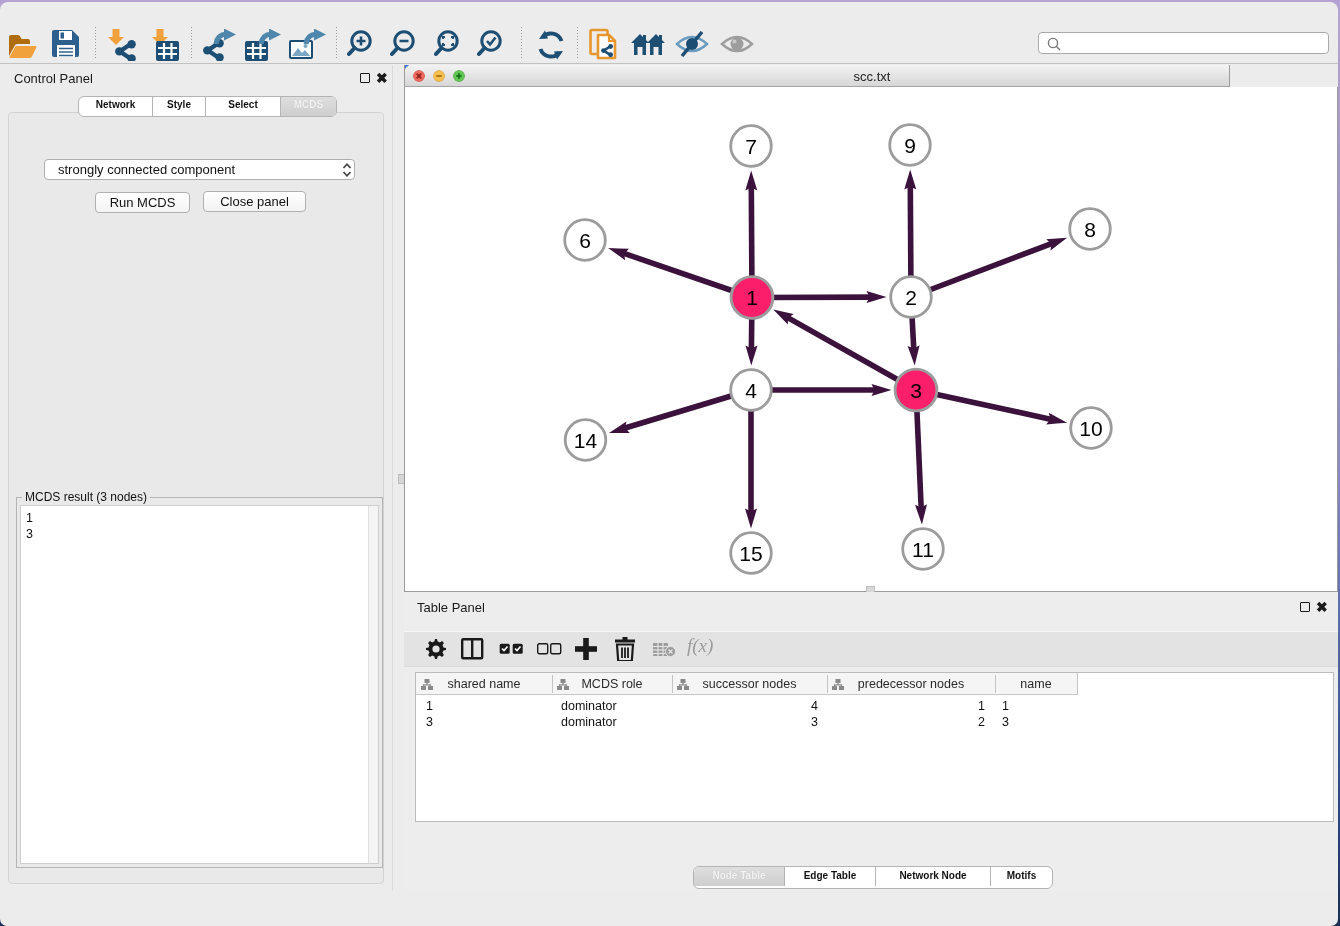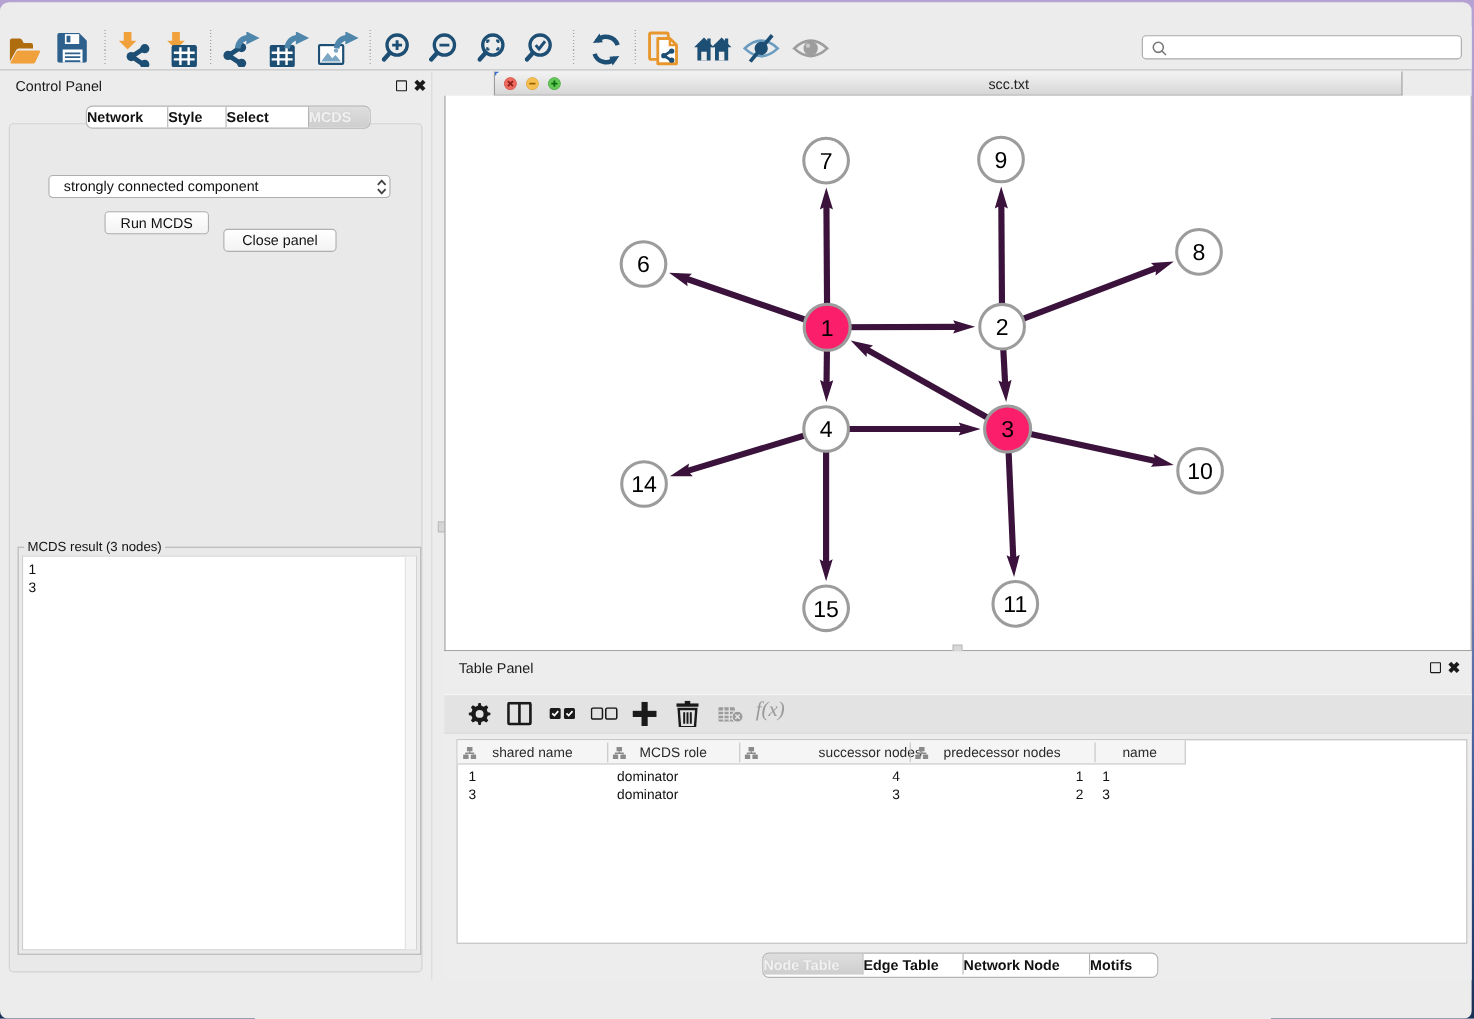--- a/index.html
+++ b/index.html
@@ -15,46 +15,46 @@
 
 .toolbar { position:absolute; left:0; top:24px; width:1338px; height:40px; background:#ececec; border-bottom:1px solid #c2c2c2; }
 .sep { position:absolute; top:3px; height:33px; width:1px; background:repeating-linear-gradient(#9a9a9a 0 1px, transparent 1px 3px); }
 .searchbox { position:absolute; left:1038px; top:8px; width:291px; height:22px; background:#fff; border:1px solid #a9a9a9; border-radius:4px; }
 
 .cp-title { position:absolute; left:14px; top:71px; font-size:13px; color:#1a1a1a; }
 .cp-float { position:absolute; left:360px; top:73px; width:10px; height:10px; border:1.5px solid #1a1a1a; border-radius:1px; }
 .cp-x { position:absolute; left:376px; top:70px; font-size:14px; font-weight:bold; color:#1a1a1a; }
 .cp-panel { position:absolute; left:8px; top:112px; width:376px; height:772px; background:#e9e9e9; border:1px solid #d2d2d2; border-radius:4px; }
 .tabs { position:absolute; left:78px; top:96px; height:21px; display:flex; border:1px solid #b4b4b4; border-radius:6px; overflow:hidden; background:#fff; }
-.tab { font-size:13px; font-weight:bold; color:#111; padding-top:2px; text-align:left; height:19px; }
+.tab { font-size:10px; font-weight:bold; color:#111; padding-top:2px; text-align:center; height:19px; }
 .tab + .tab { border-left:1px solid #b4b4b4; }
 .tab.sel { background:linear-gradient(#dedede,#cecece); color:#f2f2f2; text-shadow:0 0 1px #bdbdbd; }
 .opt-label { position:absolute; left:8px; top:137px; width:376px; text-align:center; font-size:13px; color:#111; }
 .select { position:absolute; left:44px; top:159px; width:311px; height:21px; background:#fff; border:1px solid #aeaeae; border-radius:4px; font-size:13px; color:#111; padding:2px 0 0 13px; }
 .btn { position:absolute; height:21px; background:linear-gradient(#ffffff,#f3f3f3); border:1px solid #b0b0b0; border-radius:4px; font-size:13px; color:#111; text-align:center; padding-top:2px; }
 .fieldset { position:absolute; left:16px; top:497px; width:367px; height:371px; border:1px solid #b5b5b5; }
 .legend { position:absolute; left:22px; top:490px; background:#e9e9e9; font-size:12px; color:#111; padding:0 3px; }
 .resultbox { position:absolute; left:20px; top:505px; width:359px; height:359px; background:#fff; border:1px solid #cfcfcf; font-size:12.5px; color:#111; padding:4px 0 0 5px; line-height:16px; }
 .scrolltrack { position:absolute; left:368px; top:506px; width:10px; height:357px; background:#f4f4f4; border-left:1px solid #e0e0e0; }
 
 .split-handle { position:absolute; left:398px; top:474px; width:7px; height:10px; background:#d6d6d6; border:1px solid #bdbdbd; }
 
 .net { position:absolute; left:404px; top:65px; width:934px; height:527px; }
-.net-title { position:absolute; left:0; top:0; width:826px; height:22px; background:linear-gradient(#f3f3f3,#d6d6d6); border-bottom:1px solid #a5a5a5; border-left:1px solid #9b9b9b; border-right:1px solid #9b9b9b;margin-left:45px; }
+.net-title { position:absolute; left:0; top:0; width:826px; height:22px; background:linear-gradient(#f3f3f3,#d6d6d6); border-bottom:1px solid #a5a5a5; border-left:1px solid #9b9b9b; border-right:1px solid #9b9b9b; }
 .tl { position:absolute; top:5px; width:12px; height:12px; border-radius:50%; }
 .net-name { position:absolute; left:0; top:4px; width:934px; text-align:center; font-size:13px; color:#222; }
 .canvas { position:absolute; left:0; top:22px; width:934px; height:505px; background:#fff; border-left:1px solid #9b9b9b; border-right:1px solid #9b9b9b; border-bottom:1px solid #9b9b9b; }
 .net-grip { position:absolute; left:461px; top:499px; width:9px; height:7px; background:#d8d8d8; border:1px solid #bdbdbd; }
 
 .tp { position:absolute; left:404px; top:592px; width:934px; height:299px; background:#ededed; }
 .tp-title { position:absolute; left:13px; top:8px; font-size:13px; color:#1a1a1a; }
 .tp-float { position:absolute; left:896px; top:10px; width:10px; height:10px; border:1.5px solid #1a1a1a; border-radius:1px; }
 .tp-x { position:absolute; left:912px; top:7px; font-size:14px; font-weight:bold; color:#1a1a1a; }
 .tp-toolbar { position:absolute; left:0px; top:39px; width:934px; height:36px; background:#e3e3e3; border-top:1px solid #f5f5f5; border-bottom:1px solid #dadada; }
-.tbl { position:absolute; left:11px; top:80px; width:919px; height:186px; background:#fff; border:1px solid #bcbcbc; }
+.tbl { position:absolute; left:11px; top:80px; width:919px; height:150px; background:#fff; border:1px solid #bcbcbc; }
 .thead { position:absolute; left:0; top:0; width:662px; height:22px; background:#f5f5f5; border-bottom:1px solid #c8c8c8; border-right:1px solid #c4c4c4; }
 .th { position:absolute; top:0; height:21px; font-size:12.5px; color:#2a2a2a; text-align:center; padding-top:4px; }
 .th-sep { position:absolute; top:2px; width:1px; height:18px; background:#c4c4c4; }
 .td { position:absolute; font-size:12.5px; color:#111; }
 .tabs2 { position:absolute; left:289px; top:274px; height:23px; display:flex; border:1px solid #b4b4b4; border-radius:6px; overflow:hidden; background:#fff; }
 .tabs2 .tab { padding-top:3px; }
 
 .statusbar { position:absolute; left:0; top:891px; width:1338px; height:35px; background:#ececec; border-top:1px solid #c0c0c0; }
 .listbtn { position:absolute; left:10px; top:8px; width:28px; height:20px; background:#fdfdfd; border:1px solid #b9b9b9; }
 .membtn { position:absolute; left:1255px; top:6px; width:74px; height:23px; background:linear-gradient(#fdfdfd,#f2f2f2); border:1px solid #b3b3b3; }
@@ -231,21 +231,21 @@
   <div class="tabs">
     <div class="tab" style="width:73px">Network</div>
     <div class="tab" style="width:53px">Style</div>
     <div class="tab" style="width:75px">Select</div>
     <div class="tab sel" style="width:56px">MCDS</div>
   </div>
   <div class="select">strongly connected component<svg style="position:absolute;left:297px;top:3px" width="10" height="14" viewBox="0 0 10 14">
           <path d="M1.5,5 L5,1.2 L8.5,5 M1.5,9 L5,12.8 L8.5,9" fill="none" stroke="#444" stroke-width="1.7"></path>
         </svg></div>
   <div class="btn" style="left:95px; top:192px; width:95px;">Run MCDS</div>
-  <div class="btn" style="left:203px; top:208px; width:103px;">Close panel</div>
+  <div class="btn" style="left:203px; top:191px; width:103px;">Close panel</div>
   <div class="fieldset"></div>
   <div class="legend">MCDS result (3 nodes)</div>
   <div class="resultbox">1<br>3</div>
   <div class="scrolltrack"></div>
   <div class="split-handle"></div>
   <div class="abs" style="left:392px;top:65px;width:1px;height:826px;background:#dadada"></div>
 
   <div class="net">
     <div class="net-title">
       <svg class="tl" style="left:8px" width="12" height="12" viewBox="0 0 12 12">
@@ -398,21 +398,21 @@
             </svg>
             <div class="th" style="left:136px;width:120px;">MCDS role</div>
             <svg style="position:absolute;left:141px;top:6px" width="12" height="11" viewBox="0 0 12 11">
               <g fill="#8a8a8a">
                 <rect x="3.5" y="0" width="5" height="4"></rect>
                 <rect x="0" y="7" width="5" height="4"></rect>
                 <rect x="7" y="7" width="5" height="4"></rect>
                 <path d="M6,4 L6,6 M2.5,7 L2.5,5.8 L9.5,5.8 L9.5,7" stroke="#8a8a8a" stroke-width="1.2" fill="none"></path>
               </g>
             </svg>
-            <div class="th" style="left:267px;width:155px;text-align:right;">successor nodes</div>
+            <div class="th" style="left:256px;width:155px;">successor nodes</div>
             <svg style="position:absolute;left:261px;top:6px" width="12" height="11" viewBox="0 0 12 11">
               <g fill="#8a8a8a">
                 <rect x="3.5" y="0" width="5" height="4"></rect>
                 <rect x="0" y="7" width="5" height="4"></rect>
                 <rect x="7" y="7" width="5" height="4"></rect>
                 <path d="M6,4 L6,6 M2.5,7 L2.5,5.8 L9.5,5.8 L9.5,7" stroke="#8a8a8a" stroke-width="1.2" fill="none"></path>
               </g>
             </svg>
             <div class="th" style="left:411px;width:168px;">predecessor nodes</div>
             <svg style="position:absolute;left:416px;top:6px" width="12" height="11" viewBox="0 0 12 11">

